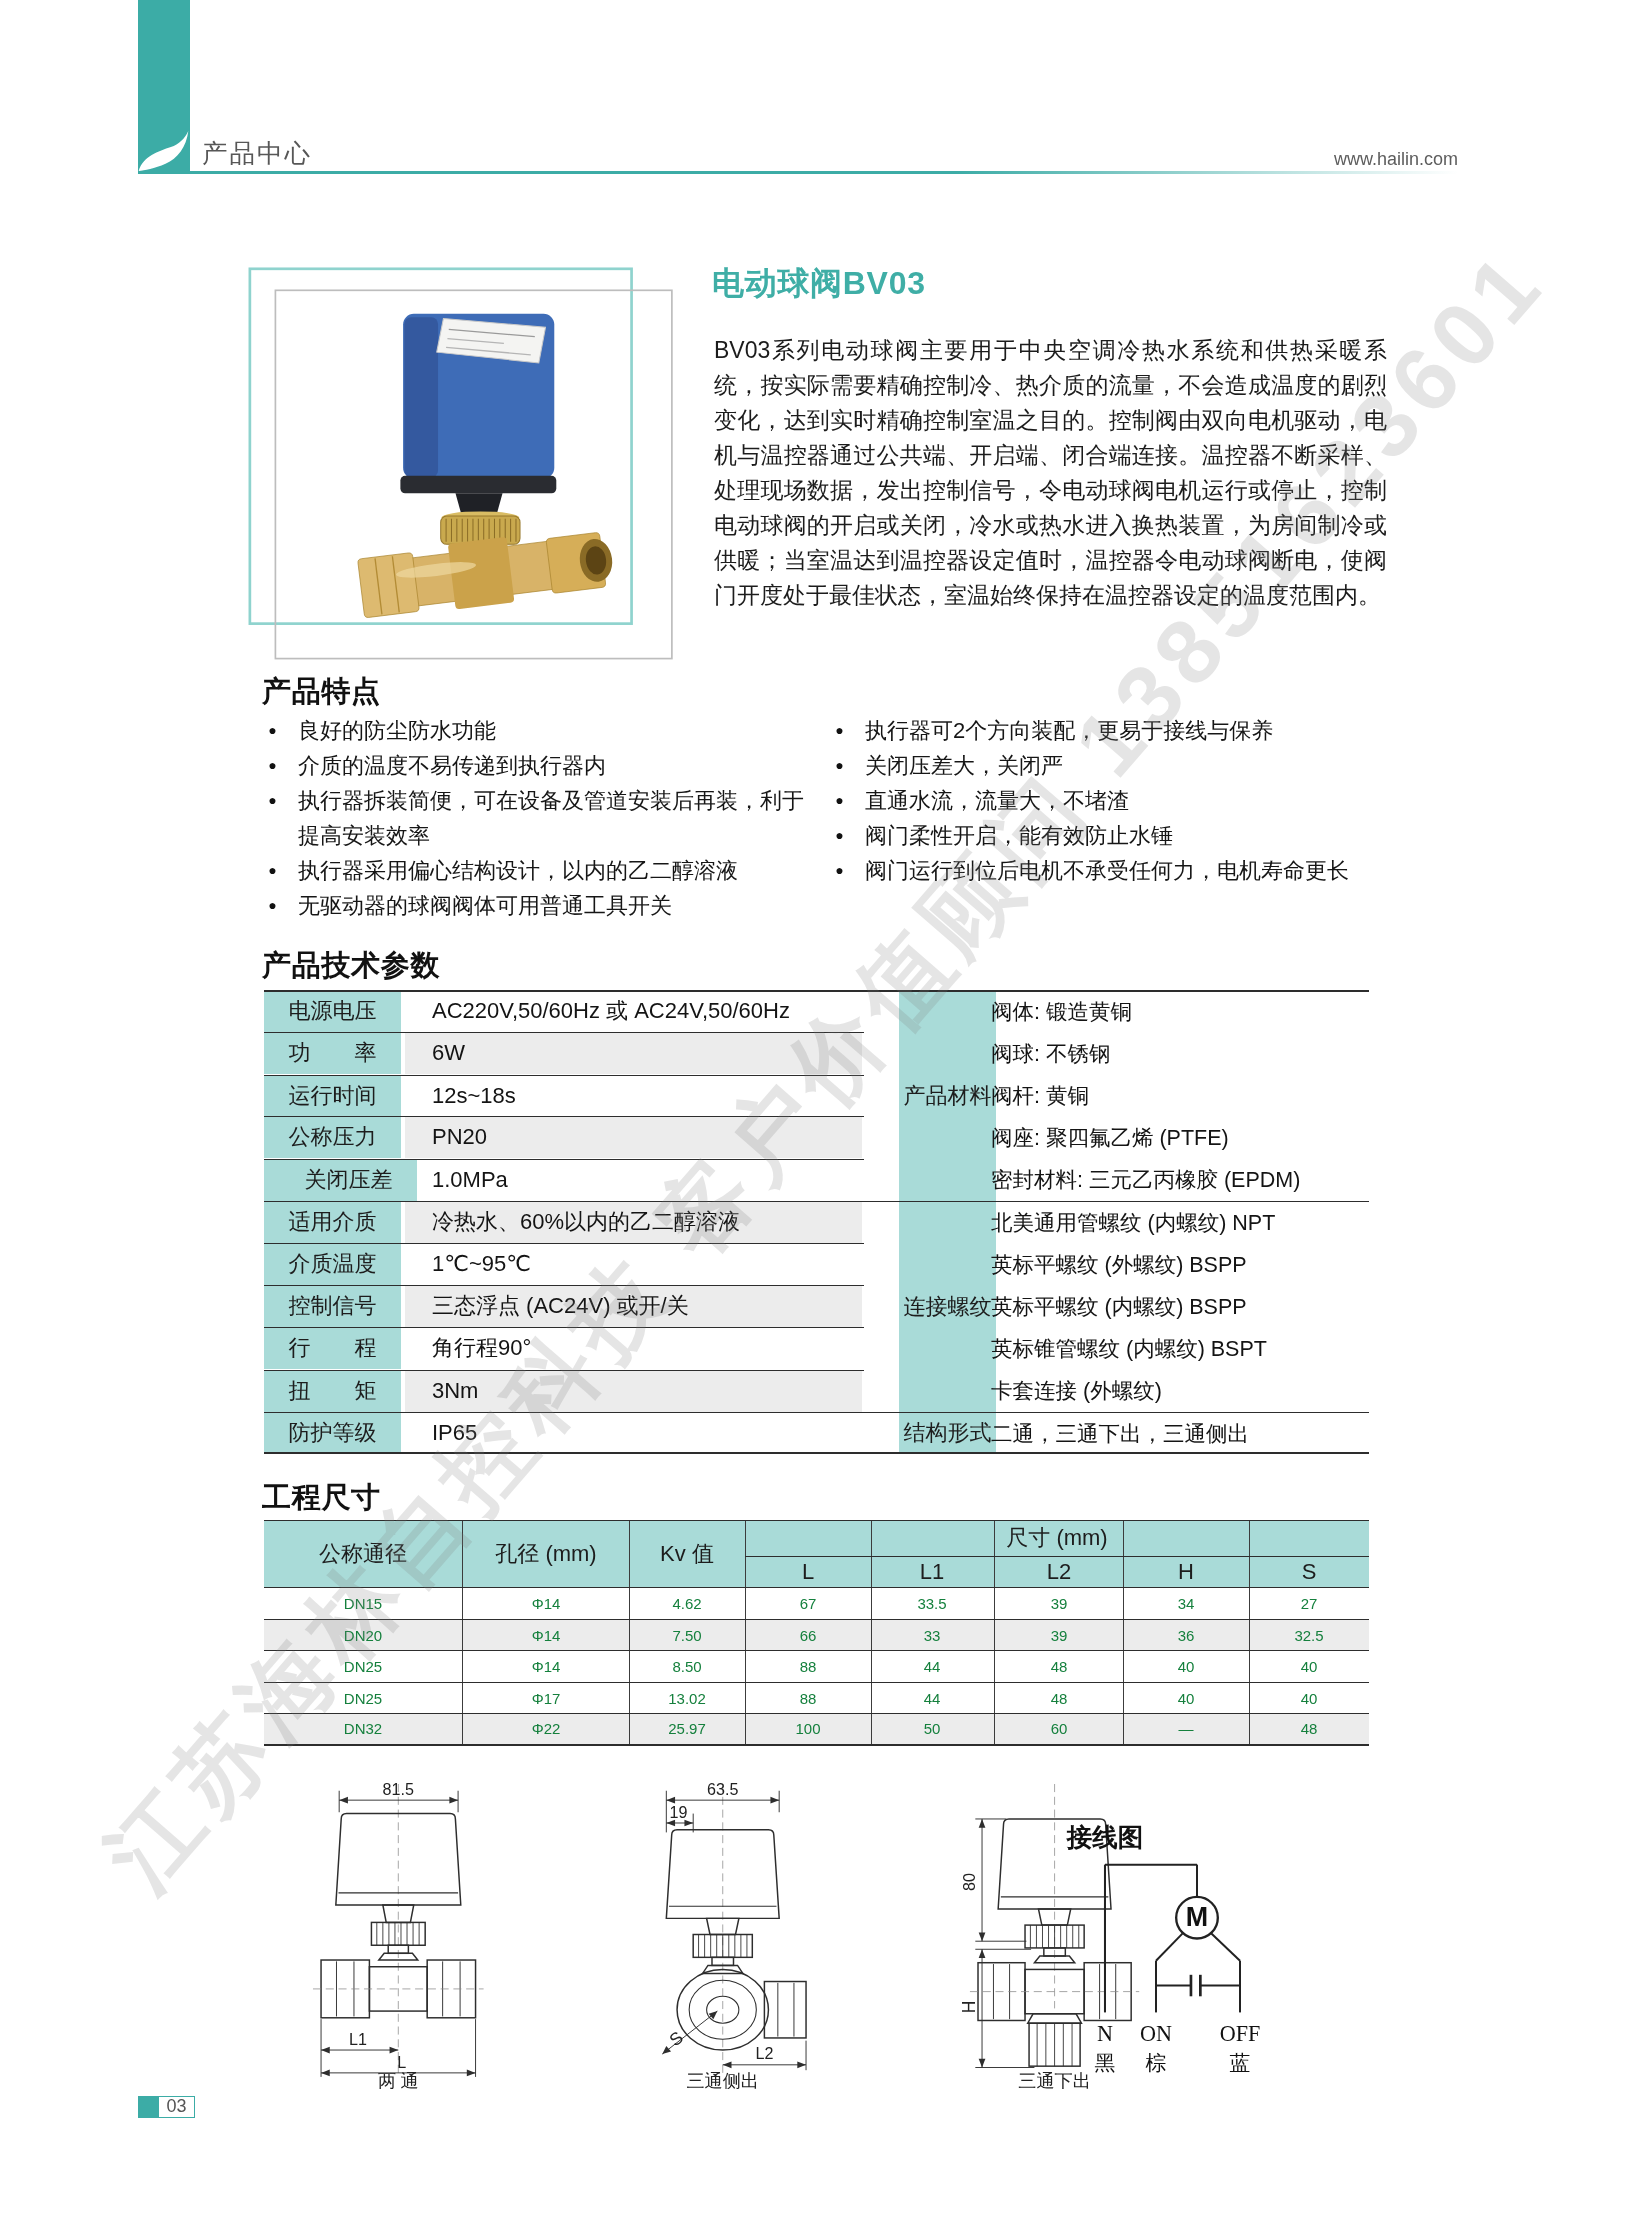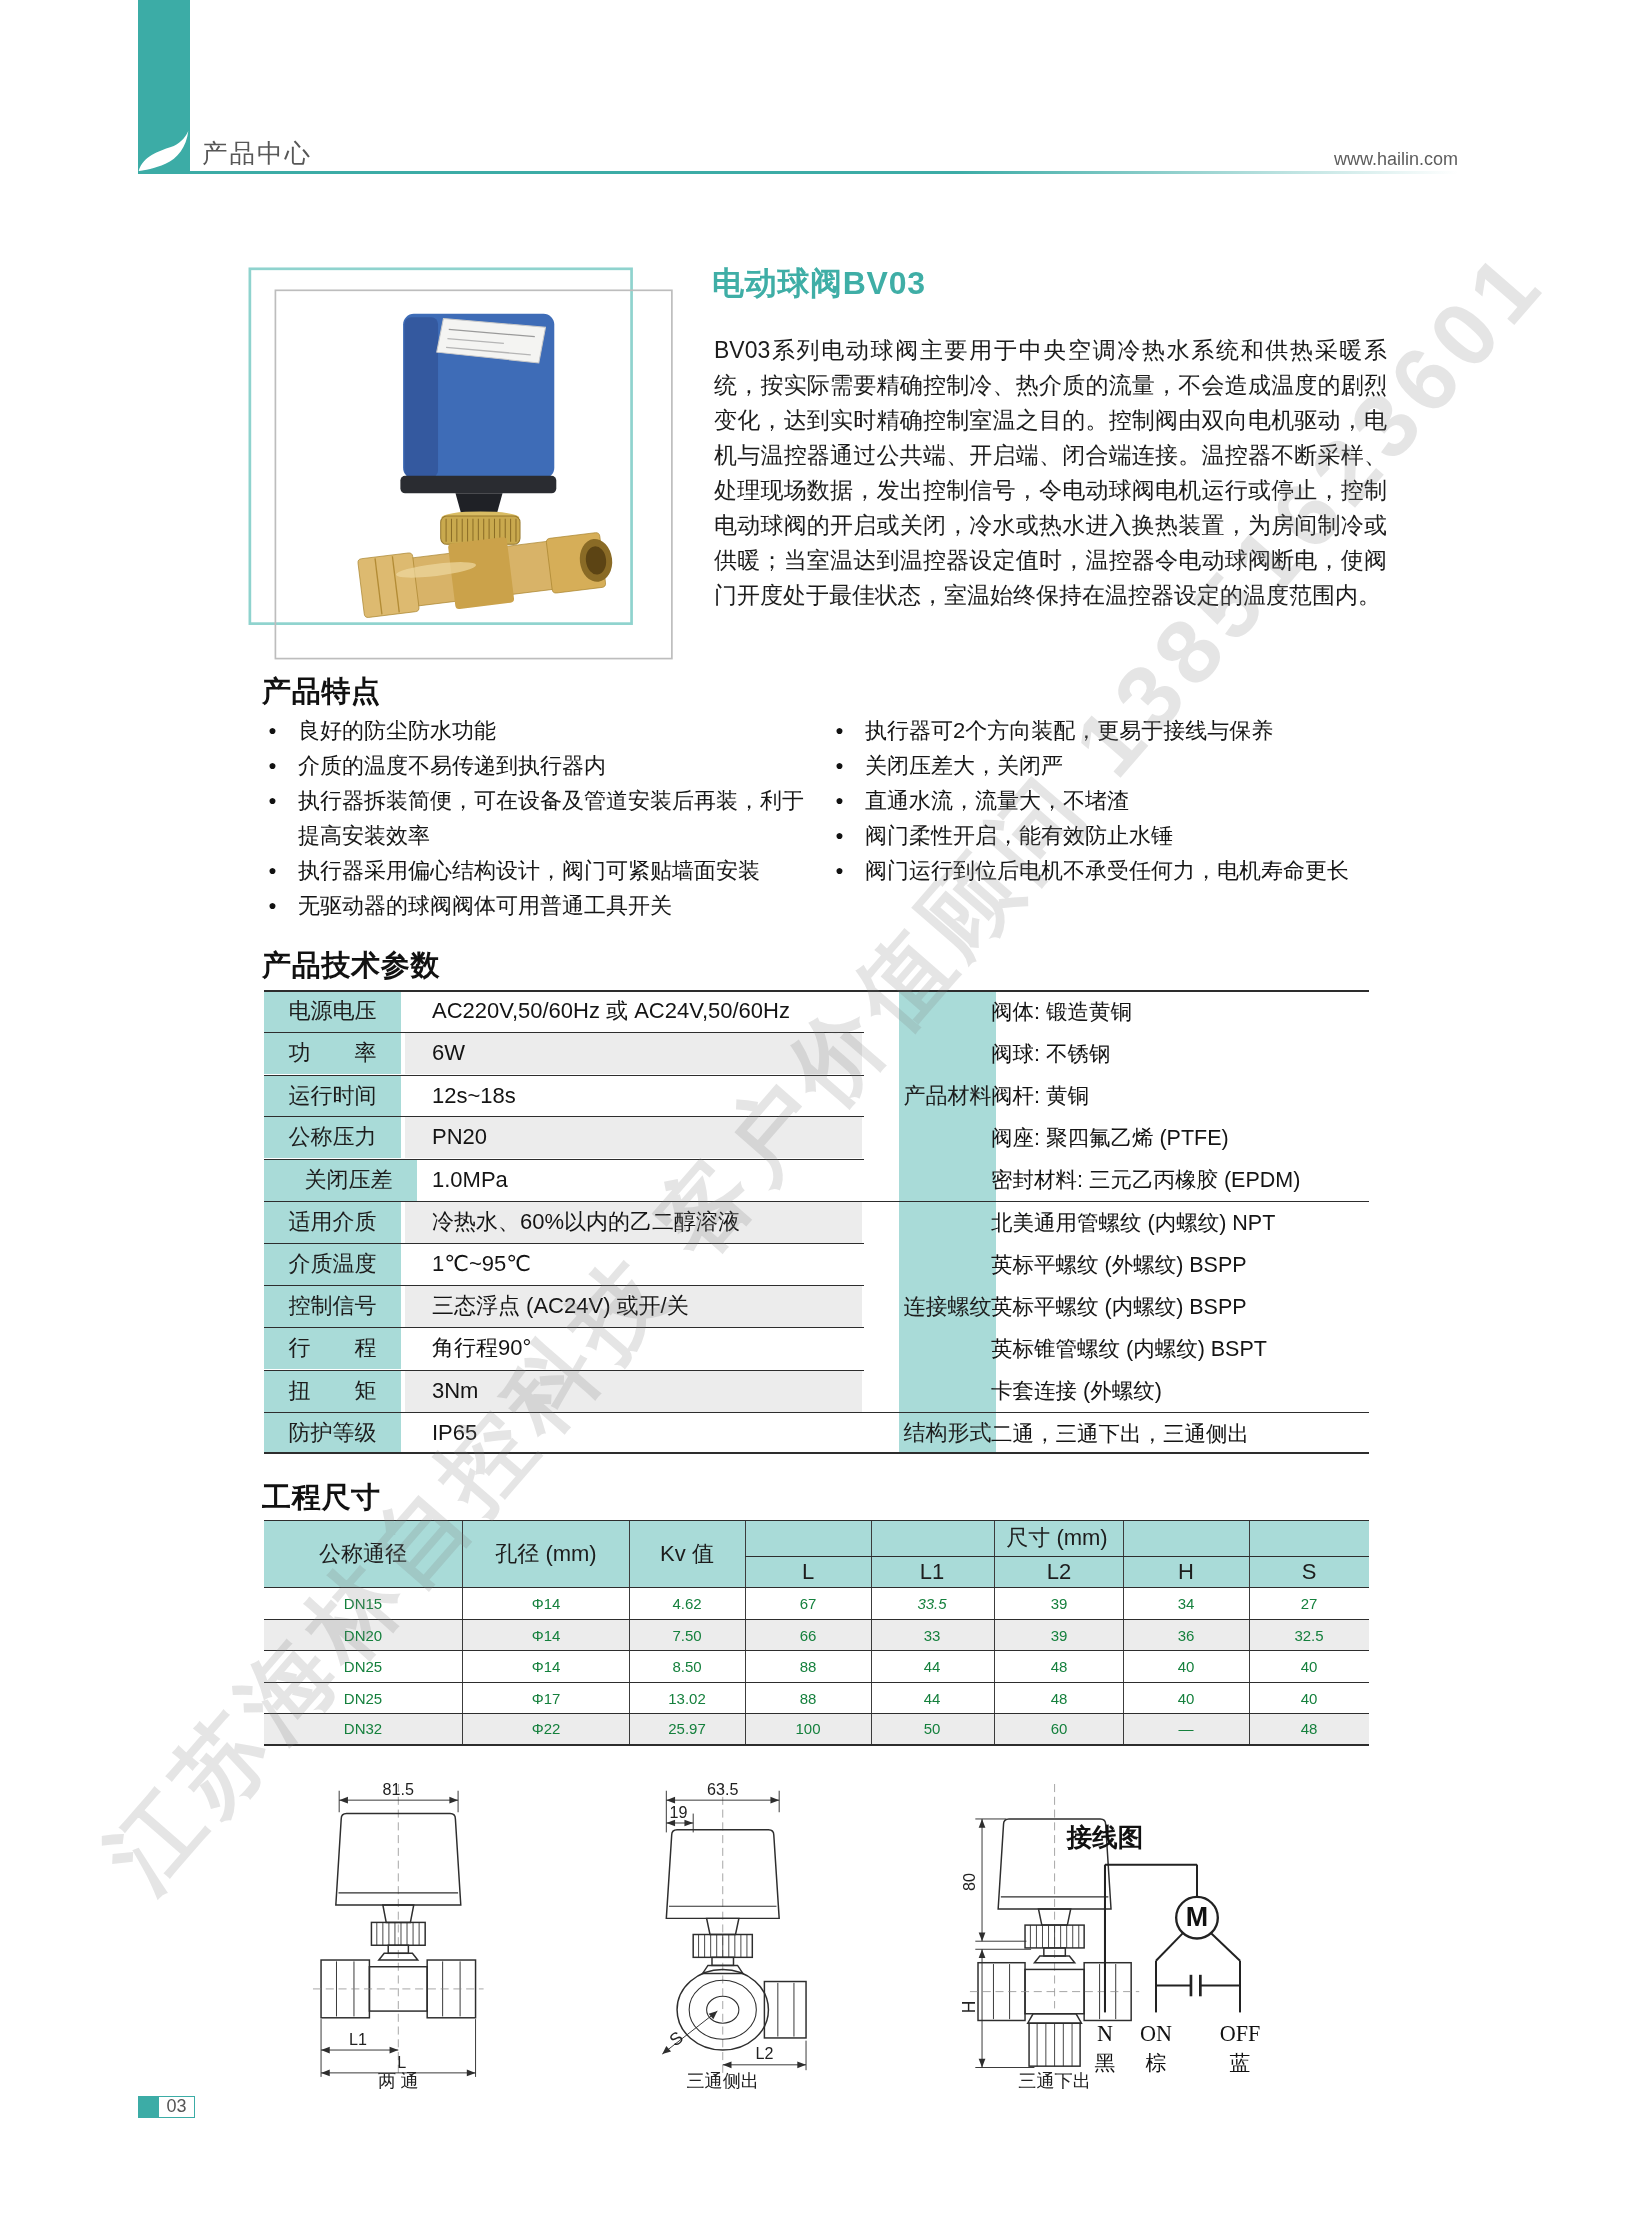--- a/index.html
+++ b/index.html
@@ -113,21 +113,21 @@
   </svg>
 
   <div class="prod-title">电动球阀BV03</div>
   <div class="prod-desc">BV03系列电动球阀主要用于中央空调冷热水系统和供热采暖系统，按实际需要精确控制冷、热介质的流量，不会造成温度的剧烈变化，达到实时精确控制室温之目的。控制阀由双向电机驱动，电机与温控器通过公共端、开启端、闭合端连接。温控器不断采样、处理现场数据，发出控制信号，令电动球阀电机运行或停止，控制电动球阀的开启或关闭，冷水或热水进入换热装置，为房间制冷或供暖；当室温达到温控器设定值时，温控器令电动球阀断电，使阀门开度处于最佳状态，室温始终保持在温控器设定的温度范围内。</div>
 
   <div class="sec-h" style="top:672px;">产品特点</div>
   <div class="feat-col" style="left:267px;width:537px;">
     <div class="feat-item">良好的防尘防水功能</div>
     <div class="feat-item">介质的温度不易传递到执行器内</div>
     <div class="feat-item">执行器拆装简便，可在设备及管道安装后再装，利于提高安装效率</div>
-    <div class="feat-item">执行器采用偏心结构设计，阀门可紧贴墙面安装</div>
+    <div class="feat-item">执行器采用偏心结构设计，以内的乙二醇溶液</div>
     <div class="feat-item">无驱动器的球阀阀体可用普通工具开关</div>
   </div>
   <div class="feat-col" style="left:834px;width:564px;">
     <div class="feat-item">执行器可2个方向装配，更易于接线与保养</div>
     <div class="feat-item">关闭压差大，关闭严</div>
     <div class="feat-item">直通水流，流量大，不堵渣</div>
     <div class="feat-item">阀门柔性开启，能有效防止水锤</div>
     <div class="feat-item">阀门运行到位后电机不承受任何力，电机寿命更长</div>
   </div>
 
@@ -206,21 +206,21 @@
     <div class="dt-cell dt-hcell" style="left:481px;top:36px;width:126px;height:31px;">L</div>
     <div class="dt-cell dt-hcell" style="left:607px;top:36px;width:122px;height:31px;">L1</div>
     <div class="dt-cell dt-hcell" style="left:730px;top:36px;width:130px;height:31px;">L2</div>
     <div class="dt-cell dt-hcell" style="left:859px;top:36px;width:126px;height:31px;">H</div>
     <div class="dt-cell dt-hcell" style="left:985px;top:36px;width:120px;height:31px;">S</div>
 
     <div class="dt-cell" style="left:0;top:67px;width:198px;height:32px;">DN15</div>
     <div class="dt-cell" style="left:198px;top:67px;width:168px;height:32px;">Φ14</div>
     <div class="dt-cell" style="left:365px;top:67px;width:116px;height:32px;">4.62</div>
     <div class="dt-cell" style="left:481px;top:67px;width:126px;height:32px;">67</div>
-    <div class="dt-cell" style="left:607px;top:67px;width:122px;height:32px;font-style:italic;">33.5</div>
+    <div class="dt-cell" style="left:607px;top:67px;width:122px;height:32px;">33.5</div>
     <div class="dt-cell" style="left:730px;top:67px;width:130px;height:32px;">39</div>
     <div class="dt-cell" style="left:859px;top:67px;width:126px;height:32px;">34</div>
     <div class="dt-cell" style="left:985px;top:67px;width:120px;height:32px;">27</div>
 
     <div class="dt-cell" style="left:0;top:99px;width:198px;height:32px;">DN20</div>
     <div class="dt-cell" style="left:198px;top:99px;width:168px;height:32px;">Φ14</div>
     <div class="dt-cell" style="left:365px;top:99px;width:116px;height:32px;">7.50</div>
     <div class="dt-cell" style="left:481px;top:99px;width:126px;height:32px;">66</div>
     <div class="dt-cell" style="left:607px;top:99px;width:122px;height:32px;">33</div>
     <div class="dt-cell" style="left:730px;top:99px;width:130px;height:32px;">39</div>

